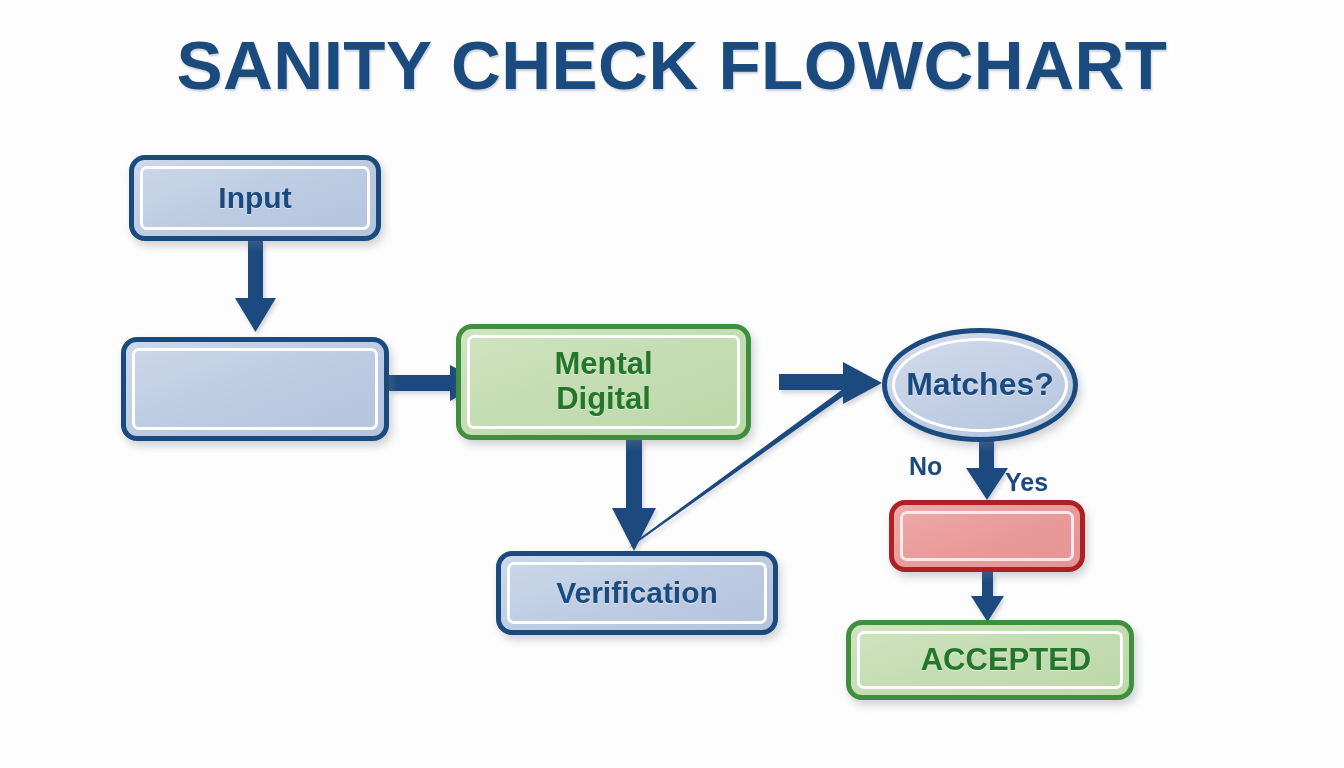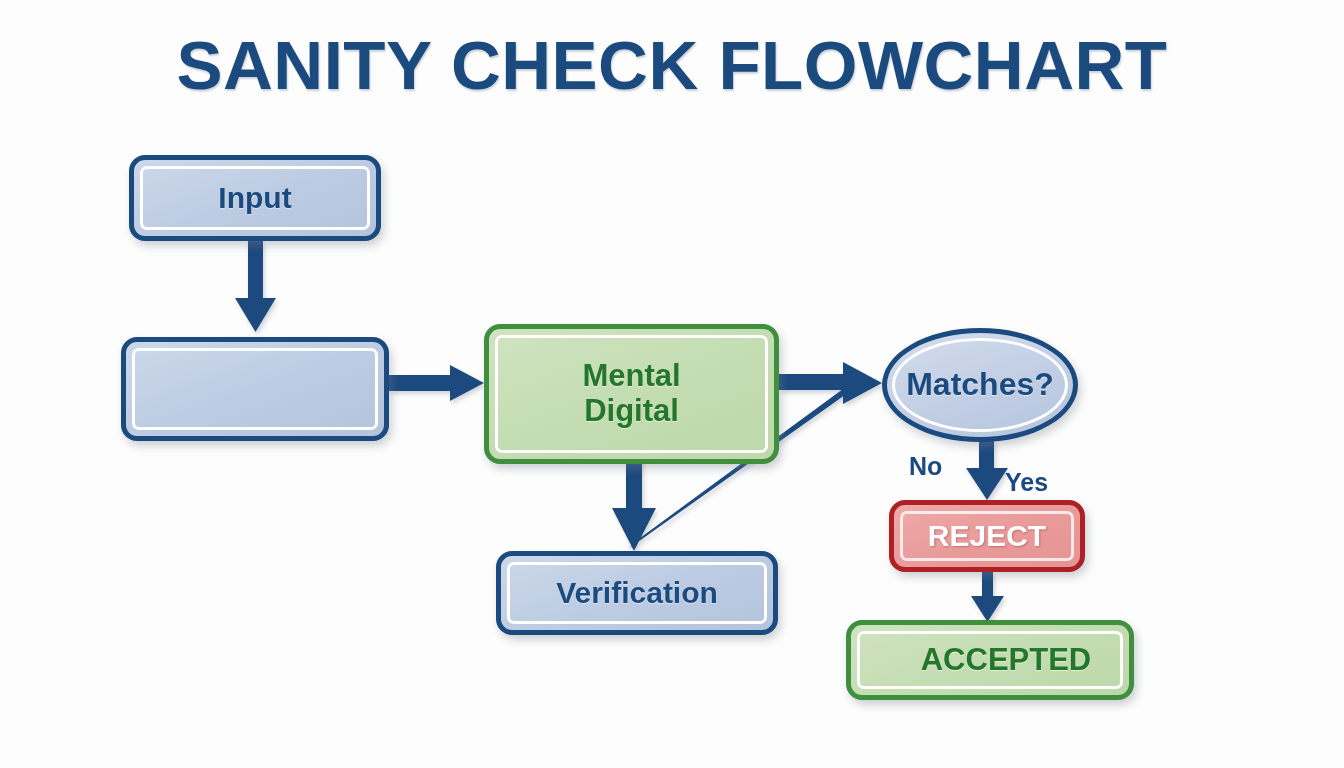--- a/index.html
+++ b/index.html
@@ -120,21 +120,21 @@
   }
   .node.ellipse .inner {
     inset: 5px;
     border-radius: 50%;
     border: 3px solid #ffffff;
   }
 
   
   #node-input          { left: 129px; top: 155px;  width: 252px; height: 86px;  font-size: 30px; }
   #node-digital        { left: 121px; top: 337px;  width: 268px; height: 104px; font-size: 30px; }
-  #node-mental         { left: 484px; top: 324px;  width: 295px; height: 140px; font-size: 31px; }
+  #node-mental         { left: 456px; top: 324px;  width: 295px; height: 116px; font-size: 31px; }
   #node-verification   { left: 496px; top: 551px;  width: 282px; height: 84px;  font-size: 30px; }
   #node-matches        { left: 882px; top: 328px;  width: 196px; height: 114px; font-size: 32px; }
   #node-reject         { left: 889px; top: 500px;  width: 196px; height: 72px;  font-size: 30px; }
   #node-accepted       { left: 846px; top: 620px;  width: 288px; height: 80px;  font-size: 31px; padding-left: 32px; }
 
   
   .branch-label {
     position: absolute;
     color: #1b4a7e;
     font-size: 25px;
@@ -220,21 +220,20 @@
     <span class="label">Verification</span>
   </div>
 
   <div class="node ellipse" id="node-matches">
     <span class="inner"></span>
     <span class="label">Matches?</span>
   </div>
 
   <div class="node red" id="node-reject">
     <span class="inner"></span>
-    <span class="label">REJECT</span>
   </div>
 
   <div class="node green" id="node-accepted">
     <span class="inner"></span>
     <span class="label">ACCEPTED</span>
   </div>
 
   <div class="branch-label" id="label-no">No</div>
   <div class="branch-label" id="label-yes">Yes</div>
 

